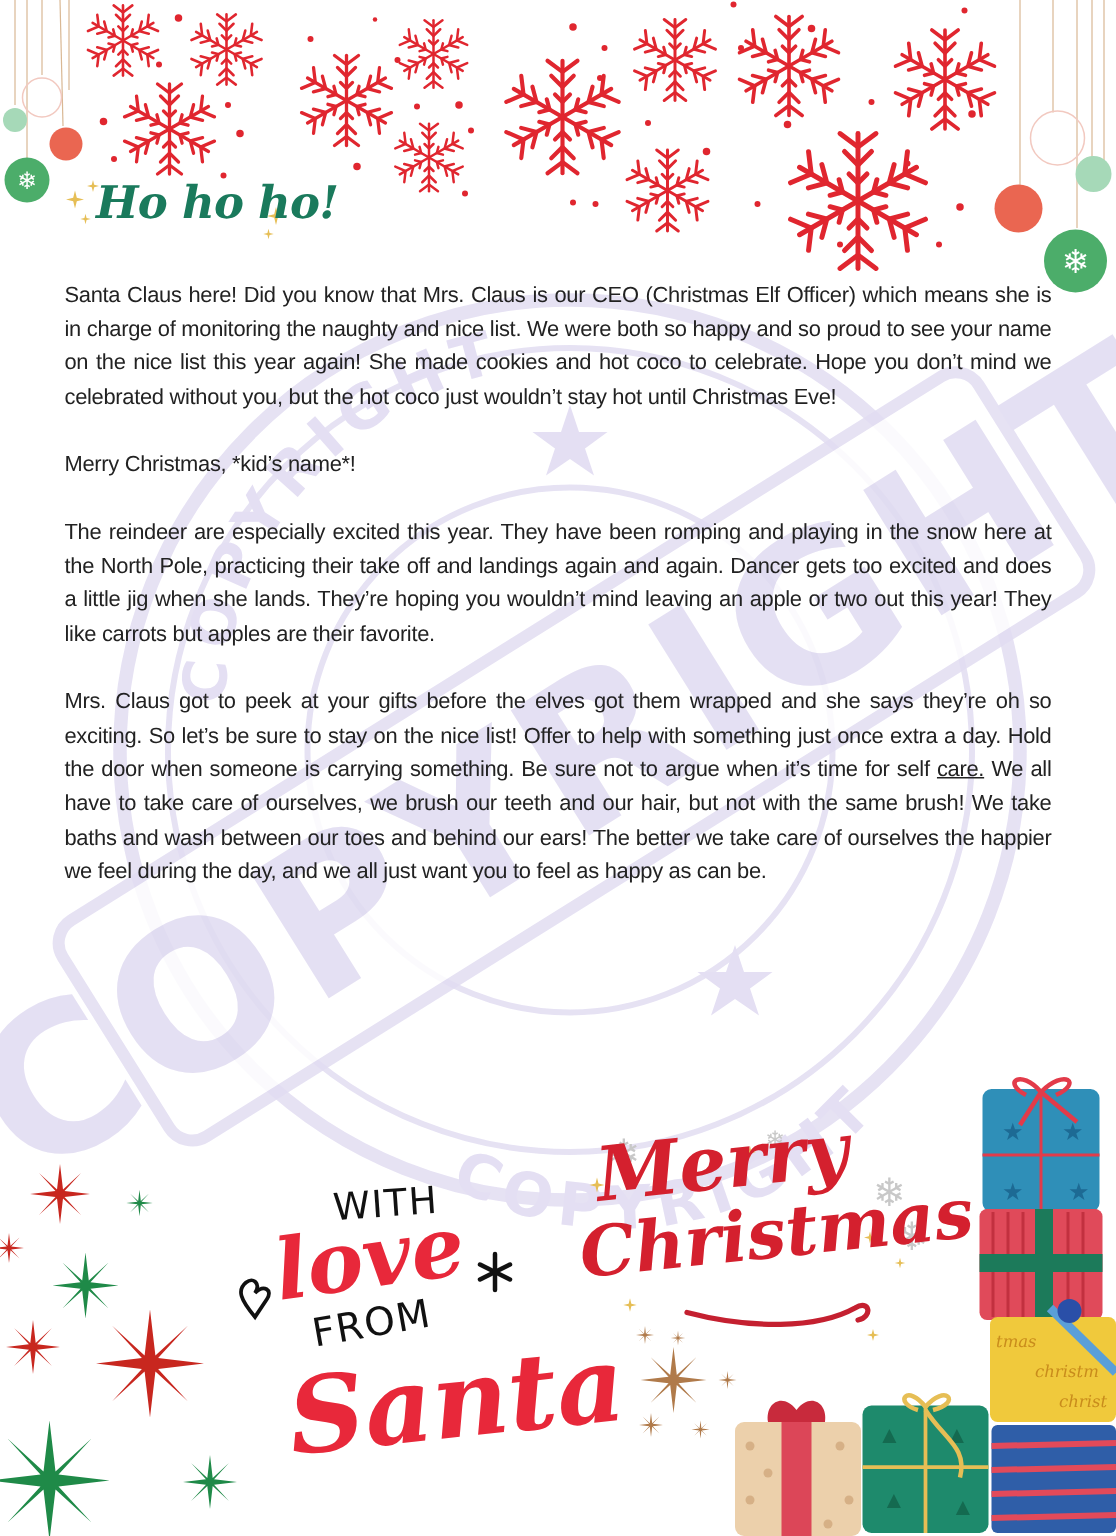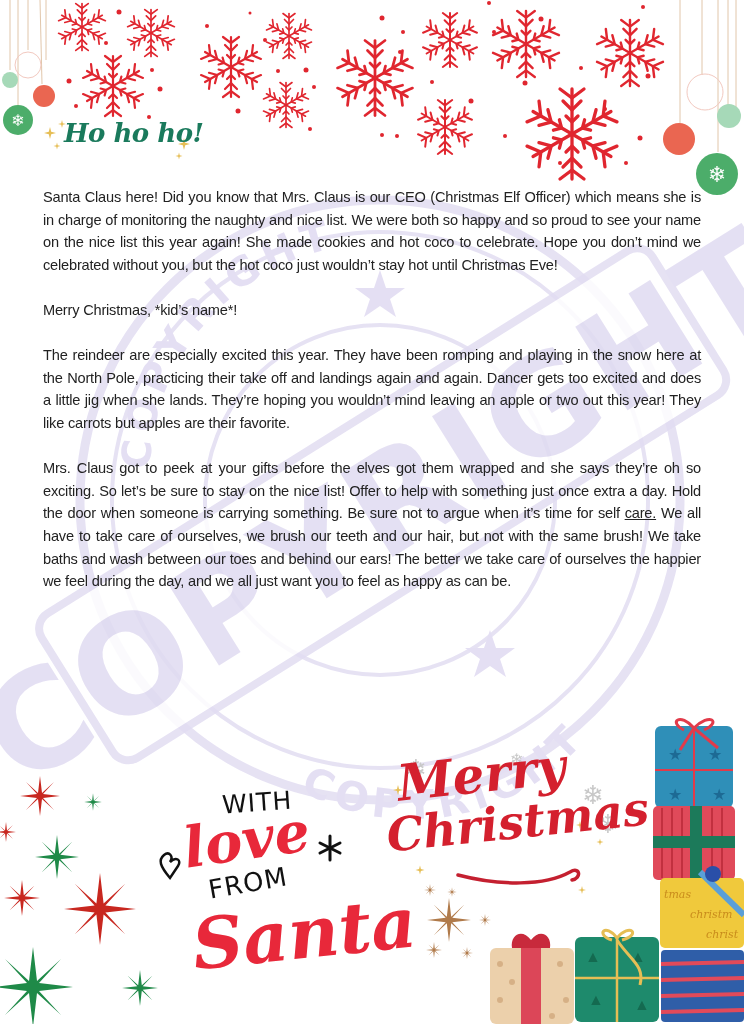--- a/index.html
+++ b/index.html
@@ -15,21 +15,21 @@
     position: absolute; left: 43px; top: 186px; width: 658px; z-index: 3;
     font-family: "Liberation Sans", sans-serif;
     font-size: 14.6px; line-height: 22.6px; color: #222222;
     text-align: justify; letter-spacing: -0.2px;
   }
   .letter p { margin: 0 0 22.6px 0; }
   .letter .u { text-decoration: underline; }
   .hohoho {
     position: absolute; left: 64px; top: 118px; z-index: 3;
     font-family: "DejaVu Serif", serif; font-style: italic; font-weight: bold;
-    font-size: 26px; color: #1a7a5c; letter-spacing: -0.5px;
+    font-size: 30px; color: #1a7a5c; letter-spacing: -0.5px;
   }
   .script {
     position: absolute; z-index: 3; font-family: "DejaVu Serif", serif;
     font-style: italic; font-weight: bold;
   }
   .mc1 { left: 397px; top: 745px; font-size: 50px; color: #d4202e; transform: rotate(-6deg); }
   .mc2 { left: 386px; top: 795px; font-size: 46px; color: #d4202e; transform: rotate(-6deg); }
   .with { position: absolute; left: 222px; top: 788px; z-index: 3; font-family: "DejaVu Sans", sans-serif; font-size: 25px; color: #111; transform: rotate(-4deg); letter-spacing: 1px; }
   .love { left: 183px; top: 806px; font-size: 56px; color: #e8283a; transform: rotate(-8deg); }
   .from { position: absolute; left: 208px; top: 868px; z-index: 3; font-family: "DejaVu Sans", sans-serif; font-size: 26px; color: #111; transform: rotate(-10deg); letter-spacing: 1px; }

